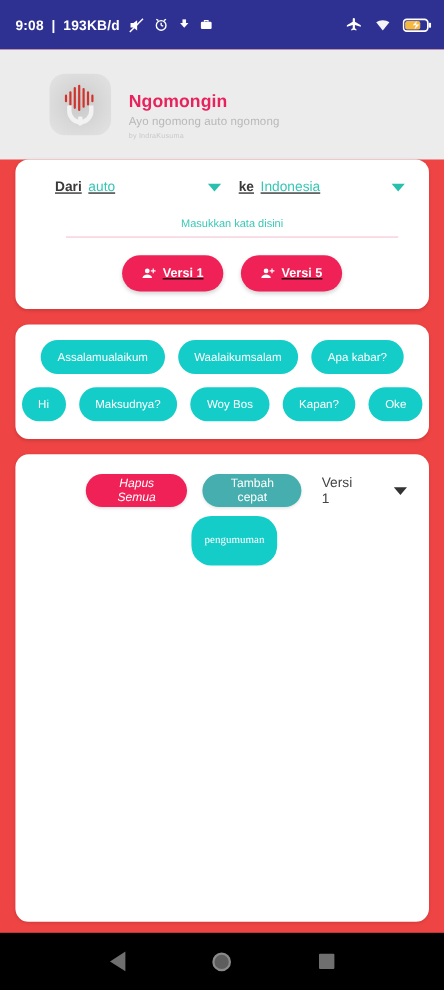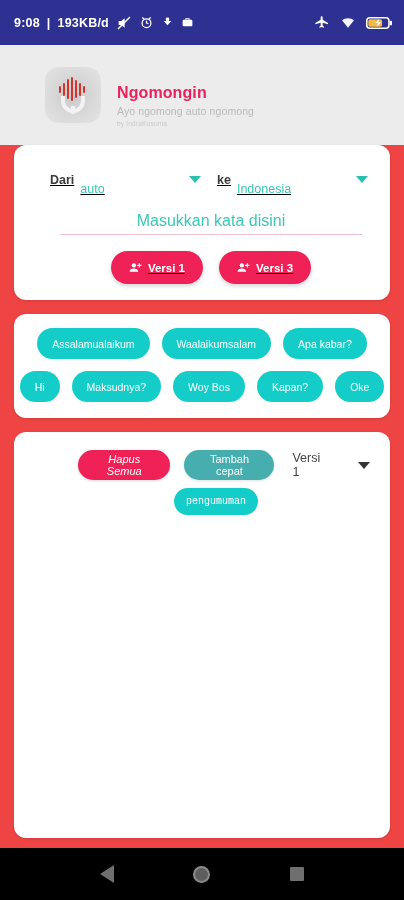--- a/index.html
+++ b/index.html
@@ -104,21 +104,20 @@
     gap: 6px;
   }
   .lang-label {
     font-size: 12.5px;
     color: #3a3a3a;
     font-weight: bold;
   }
   .lang-value {
     font-size: 12.5px;
     color: #38c6b4;
-    margin-top: 19px;
   }
   .caret {
     width: 0; height: 0;
     border-left: 6px solid transparent;
     border-right: 6px solid transparent;
     border-top: 7px solid #2bbfae;
     margin-left: auto;
     margin-right: 4px;
   }
   .caret-dark { border-top-color: #333333; }
@@ -129,21 +128,21 @@
     padding-bottom: 4px;
     border-bottom: 1.4px solid #f3c4cf;
   }
   .word-input {
     width: 100%;
     border: none;
     outline: none;
     background: transparent;
     text-align: center;
     font-family: "Liberation Sans", sans-serif;
-    font-size: 16px;
+    font-size: 10px;
     color: #2bbfae;
   }
   .word-input::placeholder { color: #3cc8b7; opacity: 1; }
 
   .versi-row {
     display: flex;
     justify-content: center;
     gap: 16px;
     margin-top: 16px;
   }
@@ -246,25 +245,25 @@
     display: flex;
     padding-left: 144px;
     margin-top: 8px;
     width: 100%;
   }
   .chip-small {
     background: #15cdc8;
     color: #ffffff;
     border: none;
     border-radius: 18px;
-    height: 27px;
+    height: 45px;
     padding: 0 12px;
     display: flex;
     align-items: center;
-    font-family: Liberation Mono, monospace;
+    font-family: Liberation Serif, serif;
     font-size: 10px;
     cursor: pointer;
   }
 
   
   .navbar {
     flex: none;
     height: 52px;
     background: #000000;
     display: flex;
@@ -398,21 +397,21 @@
           <path d="M18 4v3h-3v2h3v3h2V9h3V7h-3V4z" fill="#ffffff"></path>
         </svg>
         <span>Versi 1</span>
       </button>
       <button class="btn-versi">
         <svg width="13" height="13" viewBox="0 0 24 24">
           <circle cx="9" cy="8" r="4" fill="#ffffff"></circle>
           <path d="M1 20c0-4 4-6 8-6s8 2 8 6z" fill="#ffffff"></path>
           <path d="M18 4v3h-3v2h3v3h2V9h3V7h-3V4z" fill="#ffffff"></path>
         </svg>
-        <span>Versi 3</span>
+        <span>Versi 5</span>
       </button>
     </div>
   </div>
 
   <div class="card card-chips">
     <div class="chip-row">
       <button class="chip">Assalamualaikum</button>
       <button class="chip">Waalaikumsalam</button>
       <button class="chip">Apa kabar?</button>
     </div>

